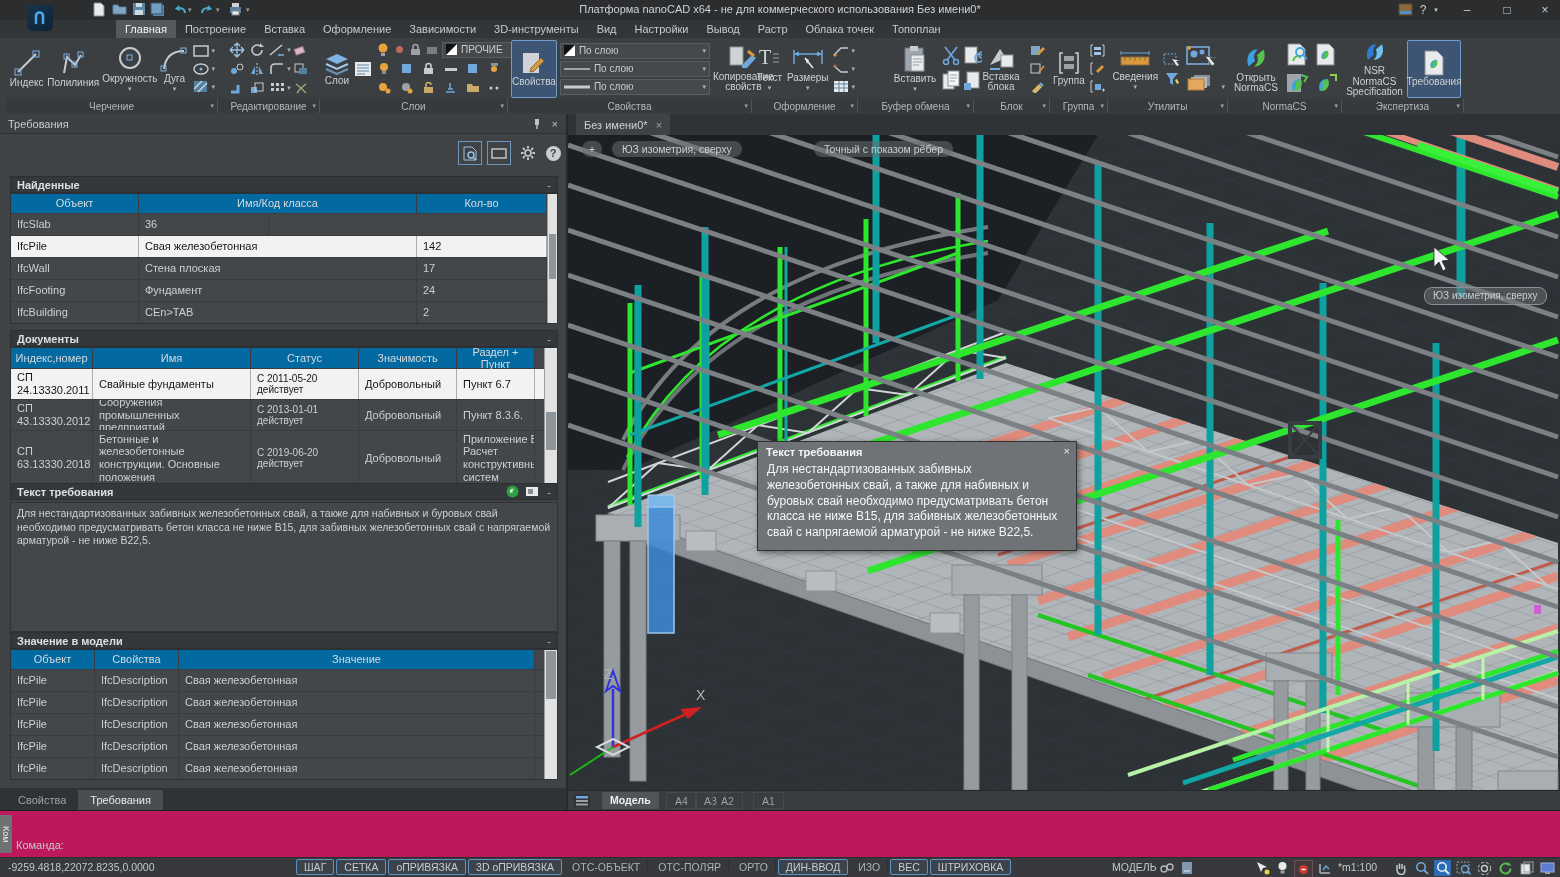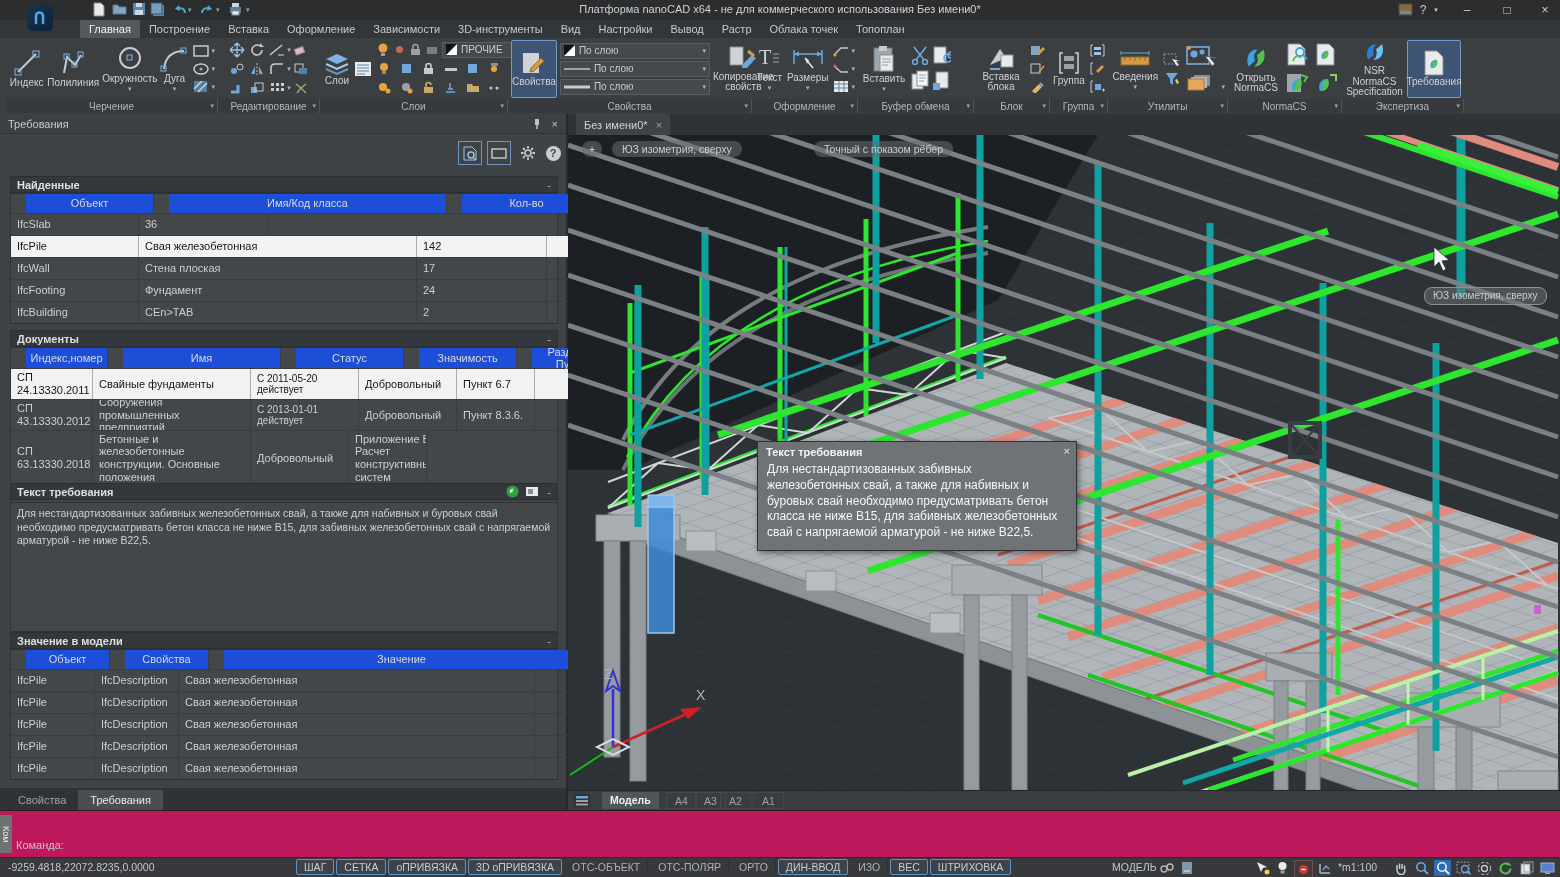--- a/index.html
+++ b/index.html
@@ -7,21 +7,21 @@
        font-family:"Liberation Sans",sans-serif;background:#3b3f42;color:#d0d3d5;}
   .abs{position:absolute;}
   
   .titlebar{left:0;top:0;width:1560px;height:20px;background:#2b2d2f;font-size:11px;}
   .qat-ic{position:absolute;top:2px;width:16px;height:16px;}
   .win-title{position:absolute;left:0;right:0;top:3px;text-align:center;color:#cfd2d4;font-size:11px;}
   .winbtn{position:absolute;top:0;width:30px;height:20px;text-align:center;line-height:20px;color:#c9ccce;font-size:12px;}
   .logo{position:absolute;left:27px;top:5px;width:26px;height:26px;border-radius:5px;
         background:linear-gradient(145deg,#16354f,#0e2236);z-index:30;display:flex;align-items:center;justify-content:center;}
   
-  .menubar{left:0;top:20px;width:1560px;height:18px;background:#333638;display:flex;padding-left:80px;box-sizing:border-box;}
+  .menubar{left:0;top:20px;width:1560px;height:18px;background:#333638;display:flex;padding-left:116px;box-sizing:border-box;}
   .mtab{height:18px;line-height:18px;padding:0 9px;font-size:11px;color:#c6c9cb;}
   .mtab.on{background:#55595c;color:#f2f4f5;}
   
   .ribbon{left:0;top:38px;width:1560px;height:76px;background:#3b3f42;border-bottom:1px solid #2c2f31;}
   .rg{position:absolute;top:0;height:61px;display:flex;align-items:center;padding:1px 3px;gap:3px;box-sizing:border-box;}
   .rgl{position:absolute;top:61px;height:14px;background:#373a3d;border-right:1px solid #515559;
        font-size:10px;color:#b2b6b9;display:flex;align-items:center;justify-content:center;box-sizing:border-box;}
   .rgl .dd{position:absolute;right:3px;font-size:7px;color:#9da1a4;}
   .bt{display:flex;flex-direction:column;align-items:center;justify-content:flex-start;
       font-size:10px;color:#cdd0d3;line-height:1.05;text-align:center;}
@@ -40,22 +40,22 @@
           font-size:11px;color:#c8cbcd;line-height:20px;padding-left:8px;box-sizing:border-box;}
   .stopbtn{position:absolute;left:10px;top:28px;width:442px;height:22px;background:#42597b;border:1px solid #7e9cc0;
            text-align:center;line-height:22px;font-size:11px;color:#e8ebee;box-sizing:border-box;}
   .pico{position:absolute;top:27px;width:24px;height:24px;border:1px solid #6f94bd;display:flex;align-items:center;justify-content:center;box-sizing:border-box;}
   .sect{position:absolute;left:10px;width:548px;height:17px;background:#35383b;border:1px solid #2c2f31;
         display:flex;align-items:center;padding:0 6px;font-size:11px;font-weight:bold;color:#dde0e2;box-sizing:border-box;}
   .sect .min{margin-left:auto;color:#aeb2b5;font-weight:normal;}
   .tbl{position:absolute;left:10px;width:548px;background:#43474a;border:1px solid #303336;font-size:11px;box-sizing:border-box;display:flex;}
   .tbody{flex:1;}
   .trw{display:flex;border-bottom:1px solid #3a3d40;align-items:stretch;}
-  .th{background:#1d4ed8;color:#d7dadd;display:flex;align-items:center;justify-content:center;
-      border-right:1px solid #3a3e41;box-sizing:border-box;text-align:center;line-height:1.1;margin-left:15px;}
+  .th{background:#0369a1;color:#d7dadd;display:flex;align-items:center;justify-content:center;
+      border-right:1px solid #3a3e41;box-sizing:border-box;text-align:center;line-height:1.1;}
   .td{padding:2px 6px;border-right:1px solid rgba(0,0,0,0.15);display:flex;align-items:center;
       box-sizing:border-box;overflow:hidden;color:#ccd0d2;line-height:1.15;}
   .trw.sel{background:#f2f2f2;}
   .trw.sel .td{color:#151515;border-right:1px solid #adadad;}
   .sb{width:12px;background:#e2e2e2;border-left:1px solid #9b9b9b;position:relative;}
   .sbt{position:absolute;left:1px;right:1px;background:#8f969b;}
   .ptabs{position:absolute;left:0;bottom:0;width:100%;height:22px;background:#303335;display:flex;align-items:flex-end;padding-left:6px;box-sizing:border-box;}
   .ptab{height:20px;line-height:20px;padding:0 12px;font-size:11px;color:#9da1a4;}
   .ptab.on{background:#4a4e51;color:#e8eaec;}
   
@@ -532,21 +532,21 @@
             </span>
             <span class="da">▾</span>
           </div>
       </div>
     </div>
     <div class="rgl" style="left:752px;width:106px">
         <span>Оформление</span>
         <span class="dd">▾</span>
       </div>
 
-    <div class="rg" style="left:858px;width:116px">
+    <div class="rg" style="left:889px;width:116px">
       <div class="bt" style="width:46px">
         <svg width="24" height="28">
             <rect x="2" y="3" width="18" height="23" fill="#9da6ad" stroke="#6e767c"></rect>
             <rect x="7" y="1" width="8" height="5" fill="#c8cbce"></rect>
             <rect x="8" y="10" width="13" height="16" fill="#e8eaec" stroke="#8a8f93"></rect>
             <path d="M10 14h9M10 17h9M10 20h6" stroke="#9aa0a5"></path>
           </svg>
         <span class="cap">Вставить</span>
           <span class="da">▾</span>
       </div>
@@ -877,20 +877,21 @@
         <div class="trw" style="height:30px">
           <div class="td" style="width:82px;white-space:normal">СП 43.13330.2012</div>
           <div class="td" style="width:158px;white-space:normal">Сооружения промышленных предприятий</div>
           <div class="td" style="width:108px;font-size:10px">С 2013-01-01 действует</div>
           <div class="td" style="width:98px">Добровольный</div>
           <div class="td" style="width:78px;white-space:normal">Пункт 8.3.6.</div>
         </div>
         <div class="trw" style="height:54px;border-bottom:none">
           <div class="td" style="width:82px;white-space:normal">СП 63.13330.2018</div>
           <div class="td" style="width:158px;white-space:normal">Бетонные и железобетонные конструкции. Основные положения</div>
+          <div class="td" style="width:108px;font-size:10px">С 2019-06-20 действует</div>
           <div class="td" style="width:98px">Добровольный</div>
           <div class="td" style="width:78px;white-space:normal">Приложение В Расчет конструктивных систем</div>
         </div>
       </div>
       <div class="sb">
           <div class="sbt" style="top:64px;height:38px"></div>
         </div>
     </div>
 
     <div class="sect" style="top:369px">
@@ -1173,21 +1174,21 @@
     <div class="vbottom">
       <span style="position:absolute;left:6px;top:3px"><svg width="16" height="13">
             <rect x="0" y="0" width="16" height="13" fill="#2f3336"></rect>
             <rect x="2" y="2" width="12" height="2.5" fill="#6fa8dc"></rect>
             <rect x="2" y="6" width="12" height="2" fill="#9da1a4"></rect>
             <rect x="2" y="9.5" width="12" height="2" fill="#9da1a4"></rect>
           </svg></span>
       <span class="ltab on" style="left:34px">Модель</span>
       <span class="ltab" style="left:98px">A4</span>
       <span class="ltab" style="left:127px">A3</span>
-      <span class="ltab" style="left:152px">A2</span>
+      <span class="ltab" style="left:144px">A2</span>
       <span class="ltab" style="left:185px">A1</span>
     </div>
   </div>
 
   <div class="abs cmd">
     <div class="cmdtab">Ком</div>
     <div style="position:absolute;left:16px;top:28px;color:#c3c6c8">Команда:</div>
   </div>
 
   <div class="abs status">

